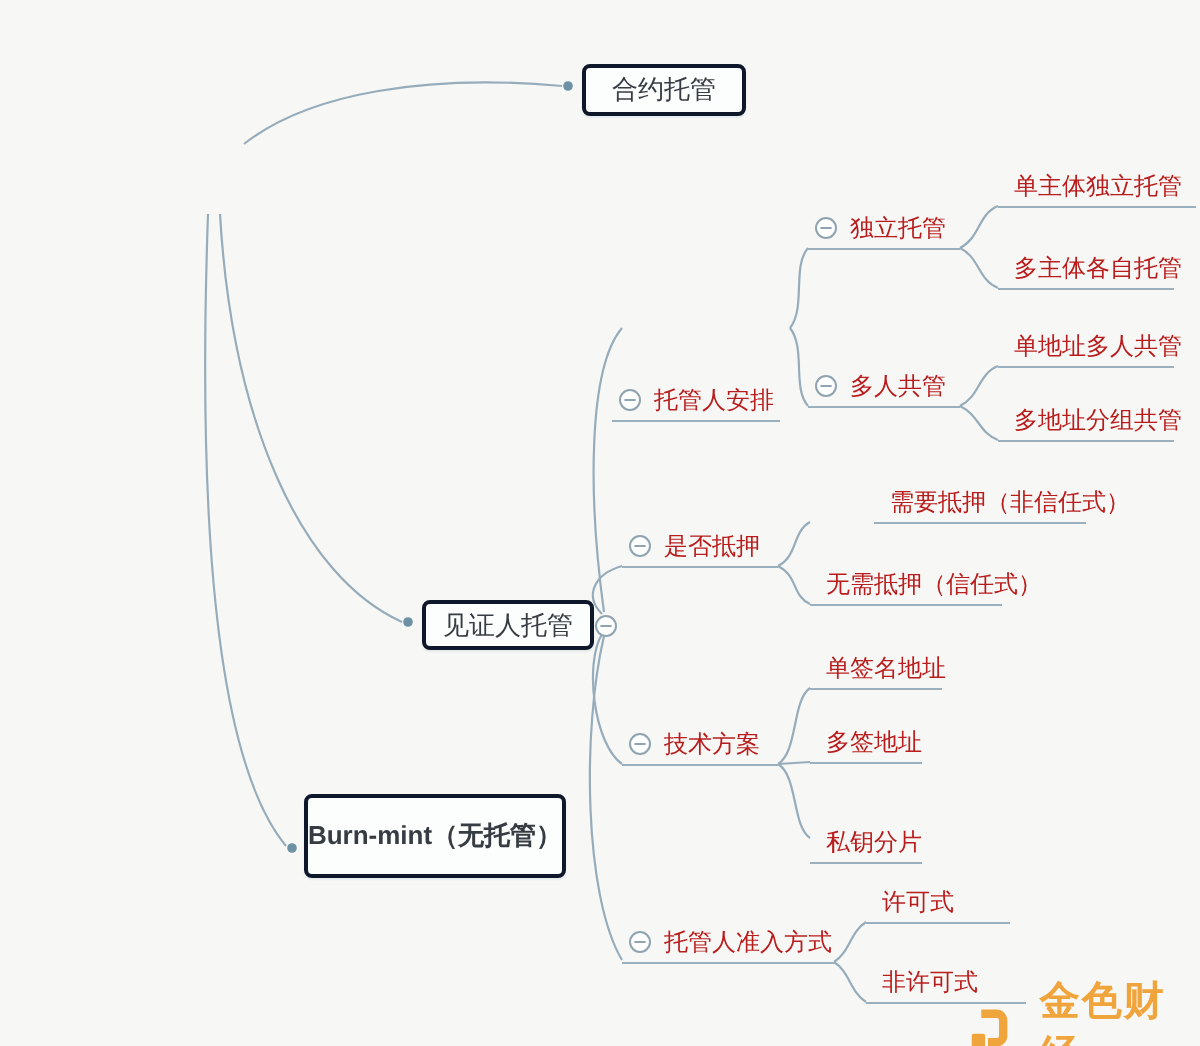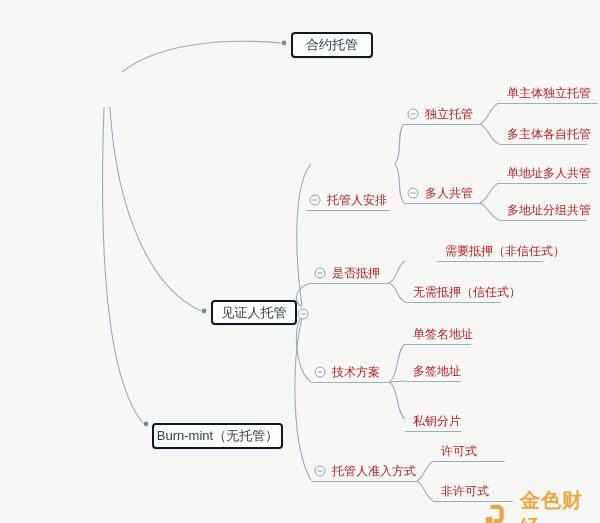--- a/index.html
+++ b/index.html
@@ -100,21 +100,21 @@
   <div class="nbox" style="left:211px;top:300px;width:86px;height:25px;">
     <span>见证人托管</span>
   </div>
   <span class="mi-abs" style="left:297px;top:306px;">
     <svg width="12" height="12">
         <circle cx="6" cy="6" r="5" fill="#ffffff" stroke="#8fa3b0" stroke-width="1"></circle>
         <line x1="3.2" y1="6" x2="8.8" y2="6" stroke="#8fa3b0" stroke-width="1"></line>
       </svg>
   </span>
 
-  <div class="nbox" style="left:152px;top:423px;width:131px;height:26px;">
+  <div class="nbox" style="left:152px;top:397px;width:131px;height:42px;font-weight:bold;">
     <span>Burn-mint（无托管）</span>
   </div>
 
   <div class="branch" style="left:306px;top:144px;width:84px;margin-top:46px;">
     <span class="mi">
         <svg width="12" height="12">
           <circle cx="6" cy="6" r="5" fill="#ffffff" stroke="#8fa3b0" stroke-width="1"></circle>
           <line x1="3.2" y1="6" x2="8.8" y2="6" stroke="#8fa3b0" stroke-width="1"></line>
         </svg>
       </span>

